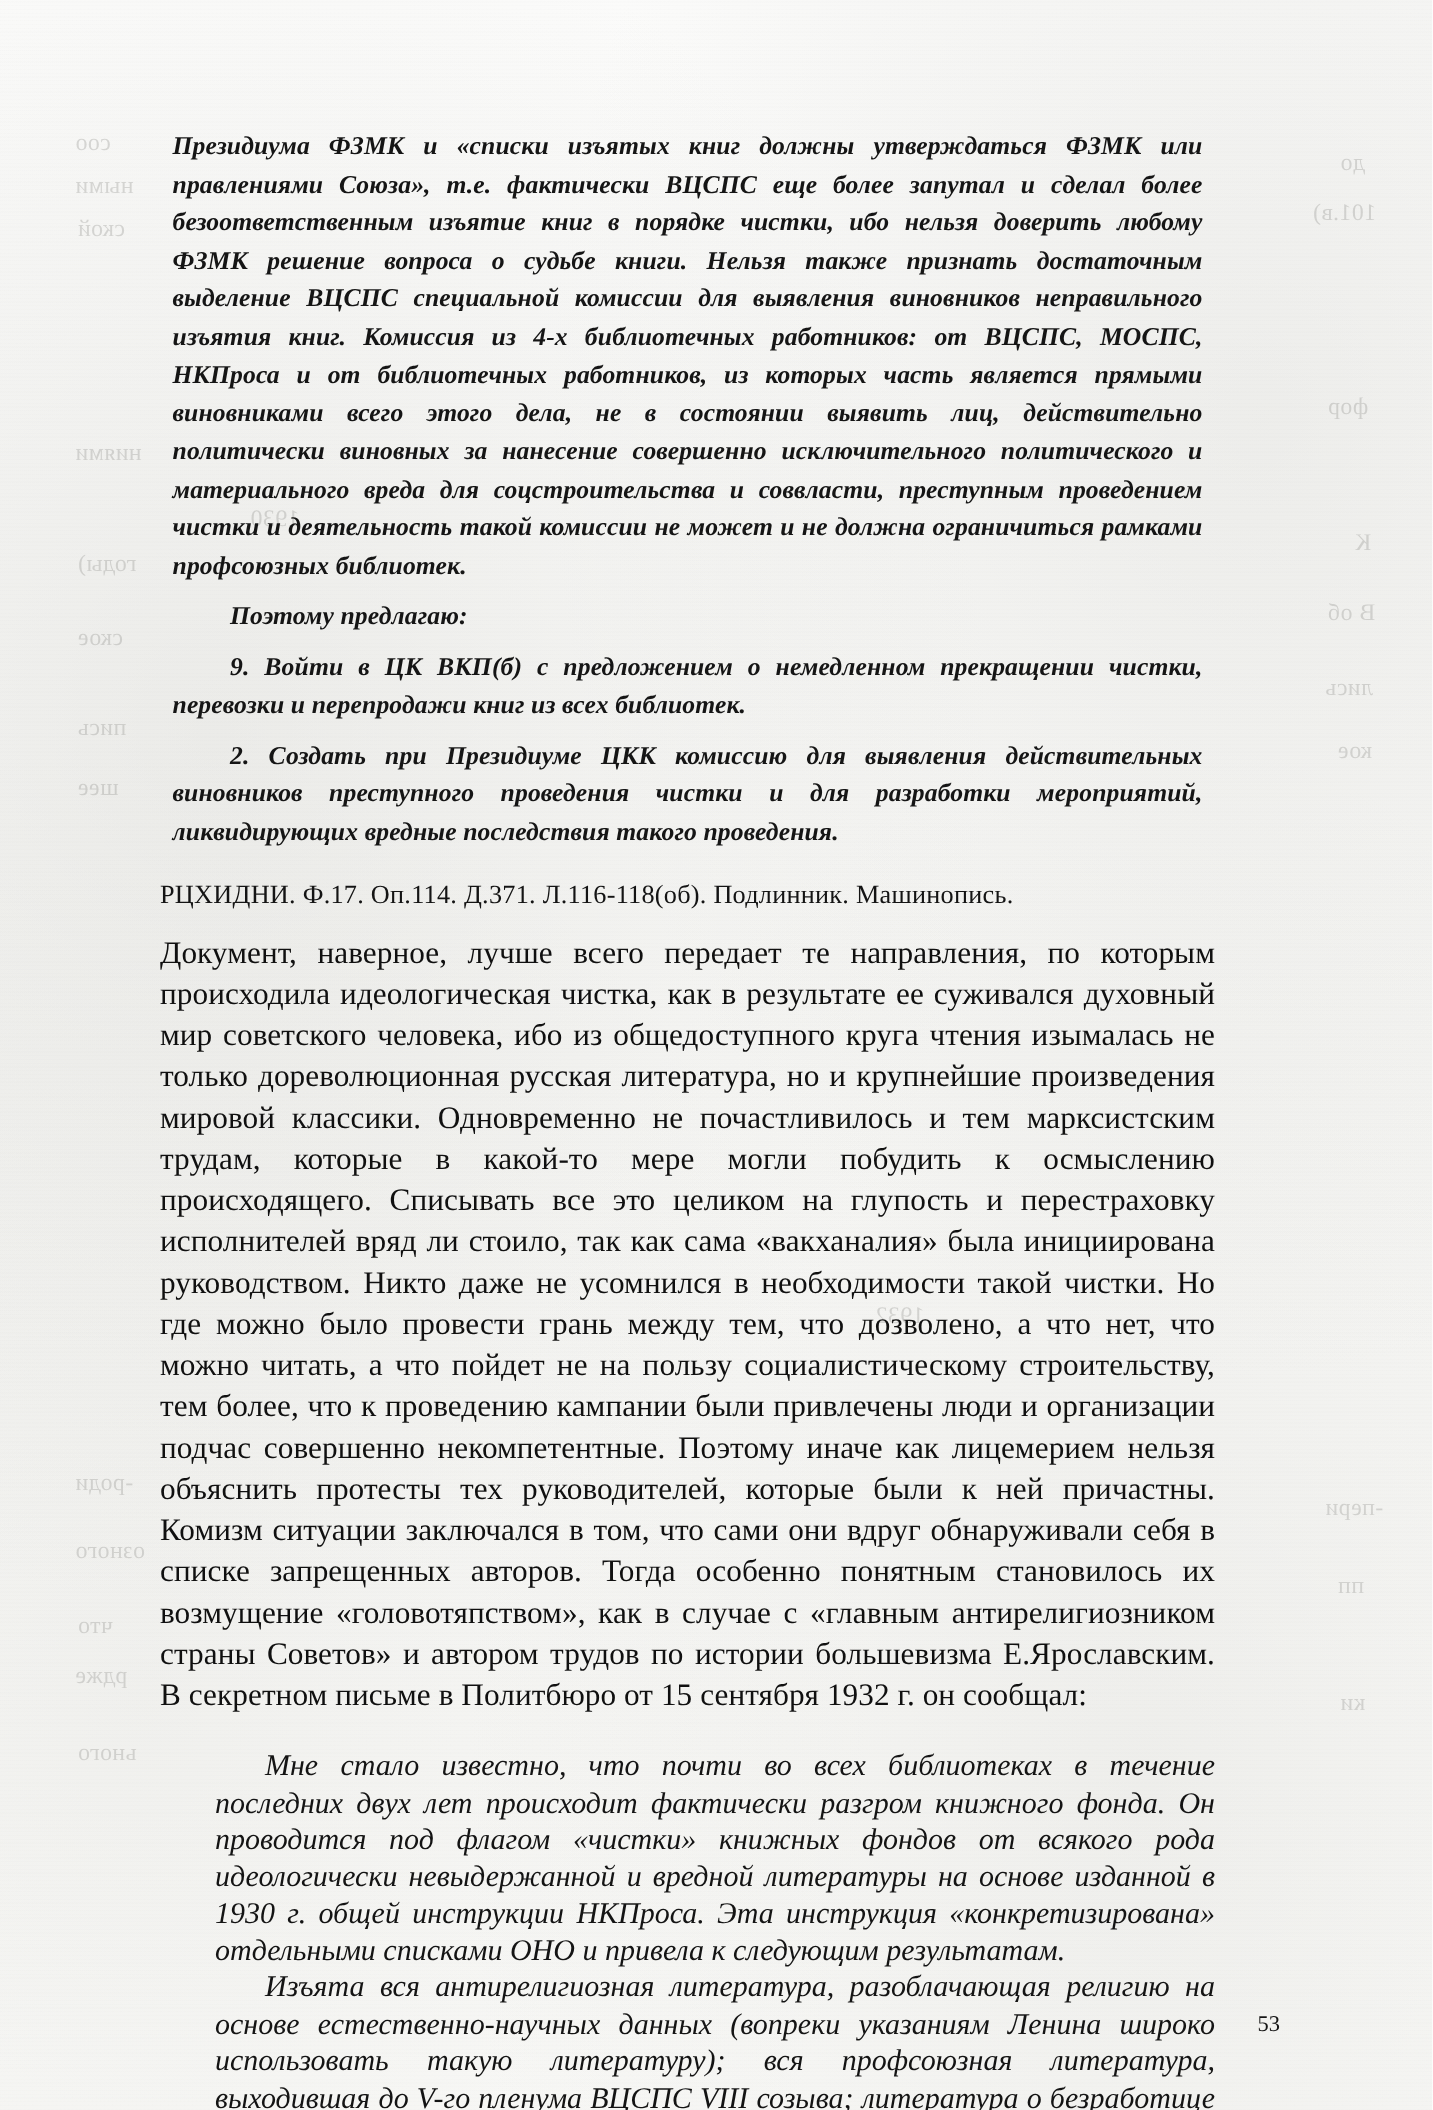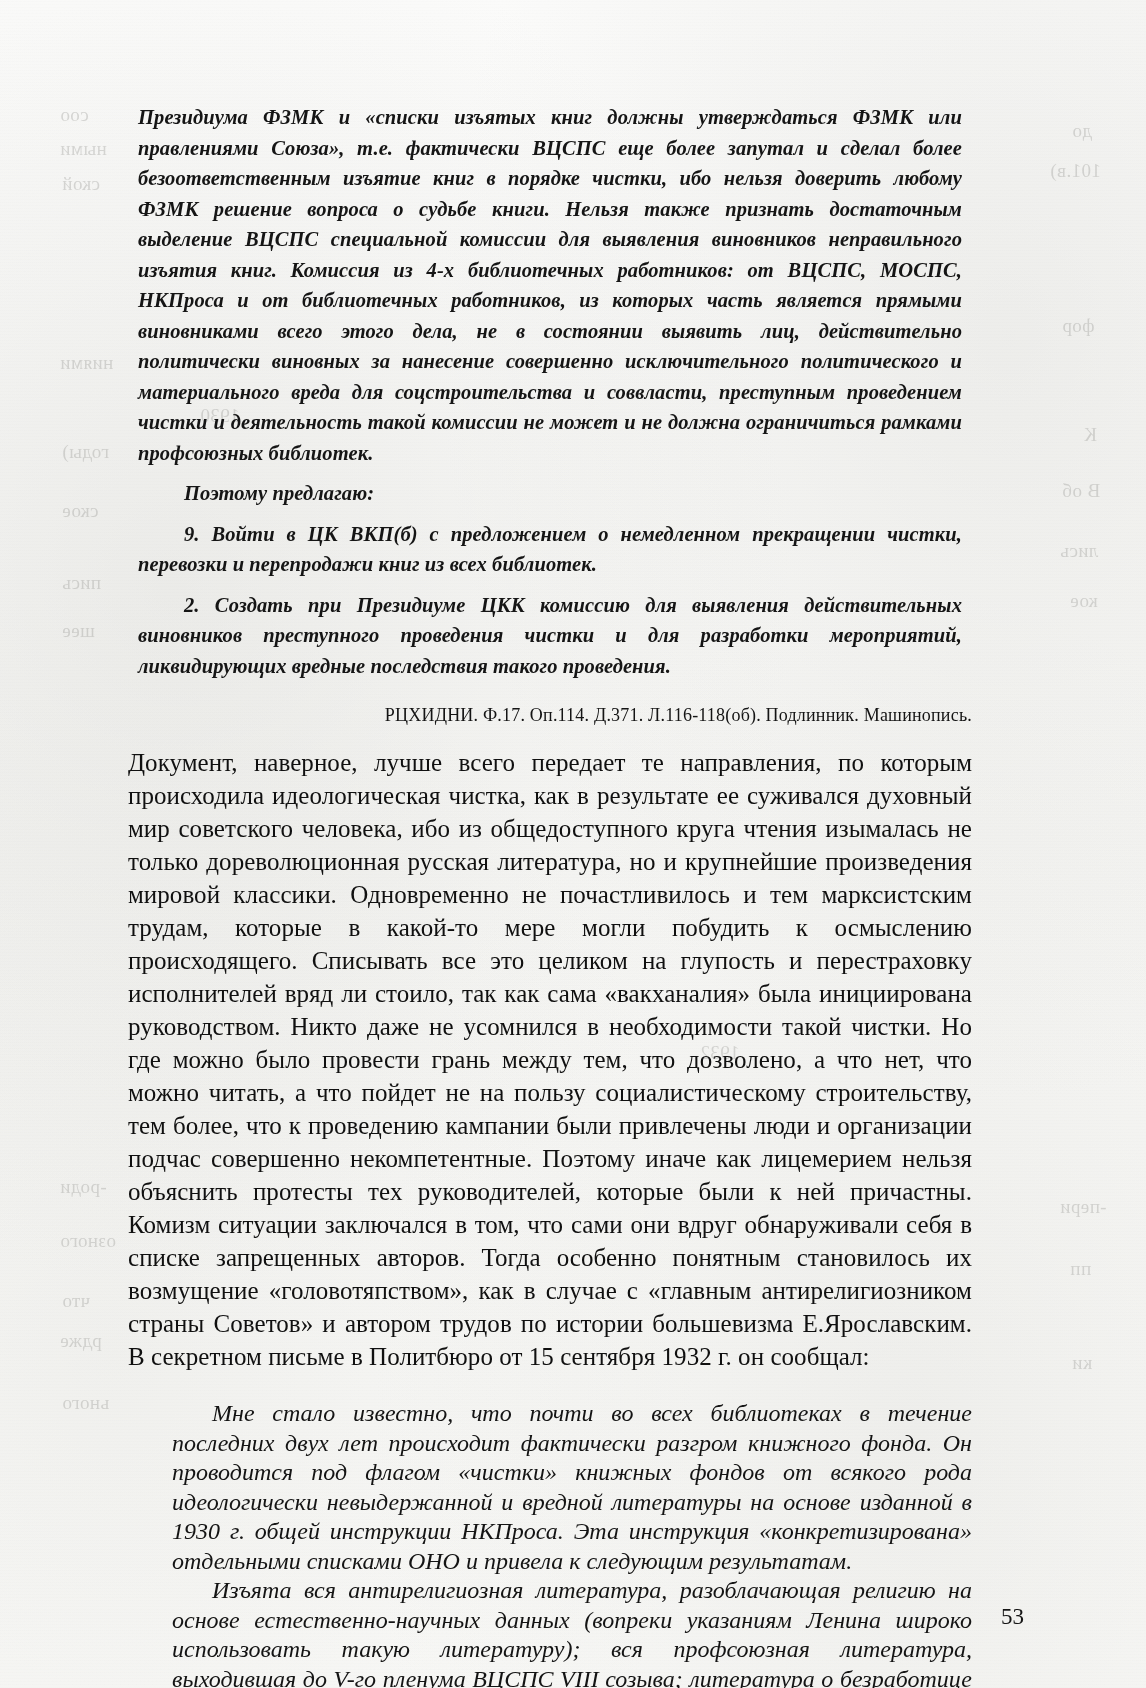--- a/index.html
+++ b/index.html
@@ -52,26 +52,24 @@
     text-align: justify;
     text-justify: inter-word;
     color: #151515;
     letter-spacing: 0.1px;
   }
   .quote-top p { margin: 10px; }
   .quote-top p.ind { text-indent: 46px; }
 
   .archref {
     margin-top: 19px;
-    margin-left: 42px;
-    font-size: 18px;
+    font-size: 21px;
     line-height: 30px;
     color: #141414;
     letter-spacing: 0.2px;
-    text-align: right;
   }
 
   .body-text {
     margin-top: 16px;
     font-size: 25px;
     line-height: 33px;
     text-align: justify;
     text-justify: inter-word;
     color: #101010;
     letter-spacing: 0.05px;
@@ -89,21 +87,21 @@
     text-justify: inter-word;
     color: #141414;
   }
   .quote-bottom p { margin: 0; }
   .quote-bottom p.ind { text-indent: 40px; }
 
   .page-number {
     position: absolute;
     right: 122px;
     bottom: 58px;
-    font-size: 23px;
+    font-size: 18px;
     color: #151515;
   }
 
   
   .bleed {
     position: absolute;
     pointer-events: none;
     color: #8a8a86;
     opacity: 0.30;
     font-family: "Liberation Serif", serif;

